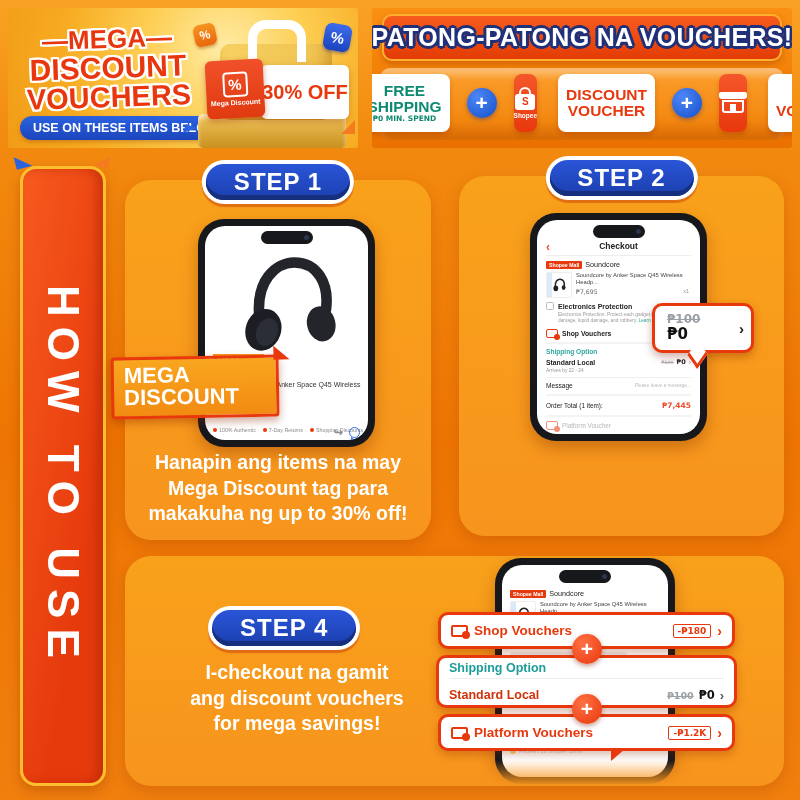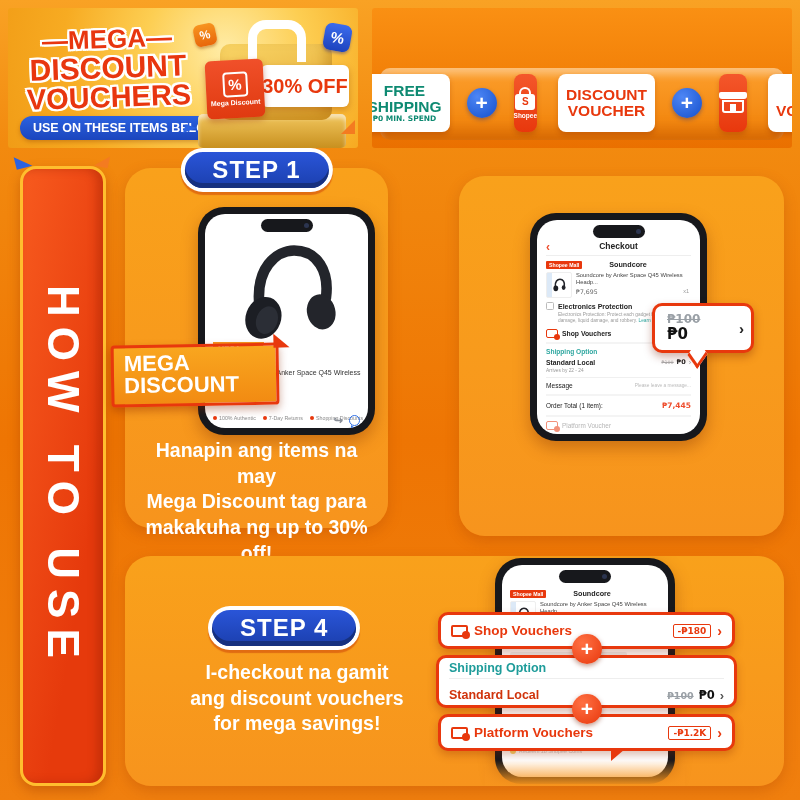--- a/index.html
+++ b/index.html
@@ -26,21 +26,21 @@
   .bag{position:absolute;left:212px;top:36px;width:112px;height:76px;border-radius:10px;
     background:linear-gradient(160deg,#F9D566,#E2A630);box-shadow:inset -6px -8px 14px rgba(170,110,10,.45);}
   .bag-handle{position:absolute;left:240px;top:12px;width:58px;height:42px;border:9px solid #fff;border-bottom:none;
     border-radius:18px 18px 0 0;}
   .mega-ticket{position:absolute;left:198px;top:52px;width:58px;height:58px;border-radius:6px;transform:rotate(-3deg);
     background:linear-gradient(180deg,#F0502A,#E03A10);box-shadow:0 3px 6px rgba(150,40,0,.4);
     display:flex;flex-direction:column;align-items:center;justify-content:center;gap:2px;z-index:2;}
   .mega-ticket .pct{width:25px;height:25px;border:2.5px solid #fff;border-radius:4px;display:flex;align-items:center;
     justify-content:center;color:#fff;font-weight:800;font-size:15px;}
   .mega-ticket .lbl{color:#fff;font-size:7px;font-weight:700;white-space:nowrap;}
-  .offer-tag{position:absolute;left:253px;top:57px;width:88px;height:42px;background:#fff;border-radius:6px;z-index:1;
+  .offer-tag{position:absolute;left:253px;top:57px;width:88px;height:54px;background:#fff;border-radius:6px;z-index:1;
     display:flex;align-items:center;justify-content:center;color:#E8380D;font-weight:800;font-size:20px;
     box-shadow:0 3px 7px rgba(150,60,0,.35);}
   .bubble-pct{position:absolute;color:#fff;font-weight:800;display:flex;align-items:center;justify-content:center;}
   .bubble-orange{left:186px;top:16px;width:22px;height:22px;font-size:12px;border-radius:6px;transform:rotate(-12deg);
     background:linear-gradient(180deg,#F79420,#E8670B);box-shadow:0 2px 3px rgba(140,60,0,.4);}
   .bubble-blue{left:316px;top:16px;width:27px;height:27px;font-size:15px;border-radius:7px;transform:rotate(10deg);
     background:linear-gradient(180deg,#3B6BEC,#1C43BE);box-shadow:0 2px 3px rgba(40,40,140,.4);}
   .tri{position:absolute;width:0;height:0;}
 
   
@@ -87,21 +87,21 @@
   
   .ribbon{position:absolute;left:20px;top:166px;width:86px;height:620px;border-radius:16px;
     background:linear-gradient(100deg,#F75A1E,#E63A0C 70%);border:3px solid #FFBE2E;
     box-shadow:0 5px 12px rgba(150,50,0,.35),inset -6px 0 10px rgba(140,30,0,.35);}
   .ribbon-text{position:absolute;inset:0;display:flex;align-items:center;justify-content:center;
     writing-mode:vertical-rl;color:#fff;font-weight:800;font-size:44px;letter-spacing:10px;white-space:nowrap;}
 
   
   .card{position:absolute;border-radius:26px;background:linear-gradient(180deg,#F9A11B,#F7941D);
     box-shadow:0 5px 14px rgba(160,60,0,.28);}
-  .card1{left:125px;top:168px;width:263px;height:360px;}
+  .card1{left:125px;top:180px;width:306px;height:360px;}
   .card2{left:459px;top:176px;width:325px;height:360px;}
   .card3{left:125px;top:556px;width:659px;height:230px;overflow:hidden;}
   .step-pill{position:absolute;height:44px;background:#fff;border-radius:26px;padding:4px;
     box-shadow:0 3px 1px rgba(205,70,10,.55);z-index:8;}
   .step-pill .in{height:100%;border-radius:22px;background:linear-gradient(180deg,#2A55D8,#1B3FAE);
     box-shadow:inset 0 -5px 0 #16307F;color:#fff;font-weight:800;font-size:24px;letter-spacing:1px;
     display:flex;align-items:center;justify-content:center;padding:0 28px;white-space:nowrap;}
   .pill-top{left:50%;transform:translateX(-50%);top:-20px;}
   .pill-s3{left:83px;top:50px;}
   .caption{position:absolute;left:12px;right:12px;color:#fff;font-weight:700;font-size:19.5px;line-height:1.32;
@@ -140,21 +140,21 @@
   .assure{position:absolute;left:8px;right:2px;bottom:7px;display:flex;gap:7px;font-size:5.3px;color:#8a8a8a;white-space:nowrap;}
   .assure span::before{content:"";display:inline-block;width:4px;height:4px;border-radius:50%;background:#E8380D;margin-right:2px;vertical-align:0;}
 
   
   .chk{position:absolute;inset:0;padding:21px 9px 0;font-size:7px;color:#222;}
   .chk-h{position:relative;text-align:center;font-size:8.5px;font-weight:700;padding-bottom:4px;border-bottom:1px solid #eee;}
   .chk-back{position:absolute;left:0;top:-1px;color:#EE4D2D;font-size:12px;font-weight:700;}
   .row{display:flex;align-items:center;}
   .mall-row{margin-top:4px;gap:3px;}
   .badge-shopee{background:#E8380D;color:#fff;font-size:5.2px;font-weight:700;padding:1px 3px;border-radius:1px;}
-  .shop-nm{font-weight:700;font-size:7.2px;margin-left:24px;}
+  .shop-nm{font-weight:400;font-size:7.2px;}
   .prod-row{margin-top:3px;gap:4px;align-items:flex-start;}
   .thumb{width:26px;height:26px;border:1px solid #eee;border-radius:2px;flex:0 0 auto;display:flex;align-items:center;justify-content:center;
     background:linear-gradient(90deg,#dce9f7 0 5px,#fff 5px);}
   .prod-t{flex:1;font-size:5.8px;color:#444;line-height:1.25;}
   .price-ln{margin-top:2px;color:#666;font-size:6.2px;display:flex;justify-content:space-between;padding-right:2px;}
   .qty{color:#999;font-size:5.5px;}
   .prot-row{margin-top:4px;gap:4px;}
   .cbx{width:8px;height:8px;border:1px solid #bbb;border-radius:1.5px;flex:0 0 auto;}
   .prot-desc{margin:2px 0 0 12px;font-size:4.8px;color:#9a9a9a;line-height:1.3;}
   .lm{color:#2FA7A0;}
@@ -239,20 +239,21 @@
     </div>
     <div class="offer-tag">30% OFF</div>
     <div class="bubble-pct bubble-orange">%</div>
     <div class="bubble-pct bubble-blue">%</div>
     <div class="tri" style="left:176px;top:118px;border-top:9px solid #2B62E0;border-right:12px solid transparent;transform:rotate(18deg);"></div>
     <div class="tri" style="left:333px;top:112px;border-bottom:14px solid #F47B20;border-left:14px solid transparent;"></div>
   </div>
 
   <div class="panel-right">
     <div class="shelf"></div>
+    <div class="banner">PATONG-PATONG NA VOUCHERS!</div>
     <div class="vrow">
       <div class="tkt tkt-teal">
         <div class="truck">
           <div class="body">FREE</div>
           <div class="cab"></div>
           <div class="w2"></div>
         </div>
       </div>
       <div class="vcard teal">
         <div class="t">FREE</div>
@@ -323,20 +324,23 @@
       </div>
     </div>
     <div class="callout">MEGA
 DISCOUNT</div>
     <div class="caption cap12">Hanapin ang items na may
 Mega Discount tag para
 makakuha ng up to 30% off!</div>
   </div>
 
   <div class="card card2">
+    <div class="step-pill pill-top">
+      <div class="in">STEP 2</div>
+    </div>
     <div class="phone ph2">
       <div class="screen">
         <div class="notch"></div>
         <div class="chk">
           <div class="chk-h">
             <span class="chk-back">‹</span>
             <span>Checkout</span>
           </div>
           <div class="row mall-row">
             <span class="badge-shopee">Shopee Mall</span>

